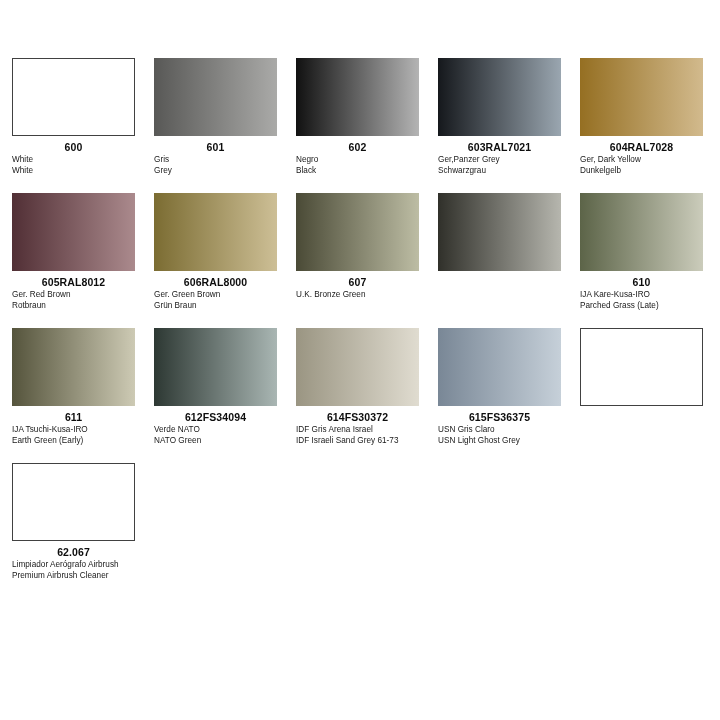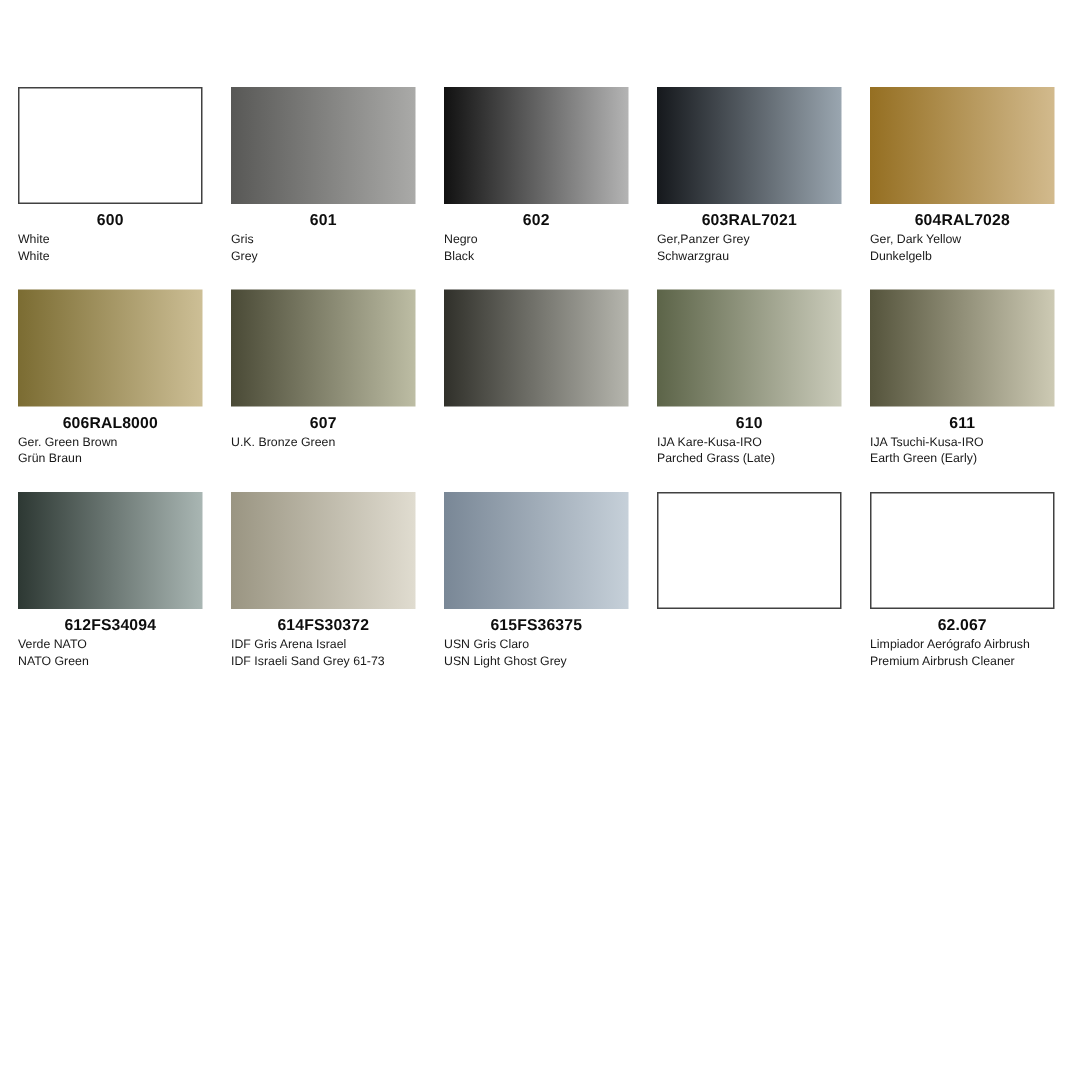--- a/index.html
+++ b/index.html
@@ -127,20 +127,31 @@
         <div class="labels">
           <div class="code-row">
             <span class="code">604</span>
             <span class="ref">RAL7028</span>
           </div>
           <div class="name-es">Ger, Dark Yellow</div>
           <div class="name-en">Dunkelgelb</div>
         </div>
       </div>
       <div class="cell">
+        <div class="swatch" style="background: linear-gradient(to right, rgb(81, 47, 53) 0%, rgb(171, 138, 141) 100%);"></div>
+        <div class="labels">
+          <div class="code-row">
+            <span class="code">605</span>
+            <span class="ref">RAL8012</span>
+          </div>
+          <div class="name-es">Ger. Red Brown</div>
+          <div class="name-en">Rotbraun</div>
+        </div>
+      </div>
+      <div class="cell">
         <div class="swatch" style="background: linear-gradient(to right, rgb(123, 108, 50) 0%, rgb(205, 191, 150) 100%);"></div>
         <div class="labels">
           <div class="code-row">
             <span class="code">606</span>
             <span class="ref">RAL8000</span>
           </div>
           <div class="name-es">Ger. Green Brown</div>
           <div class="name-en">Grün Braun</div>
         </div>
       </div>

